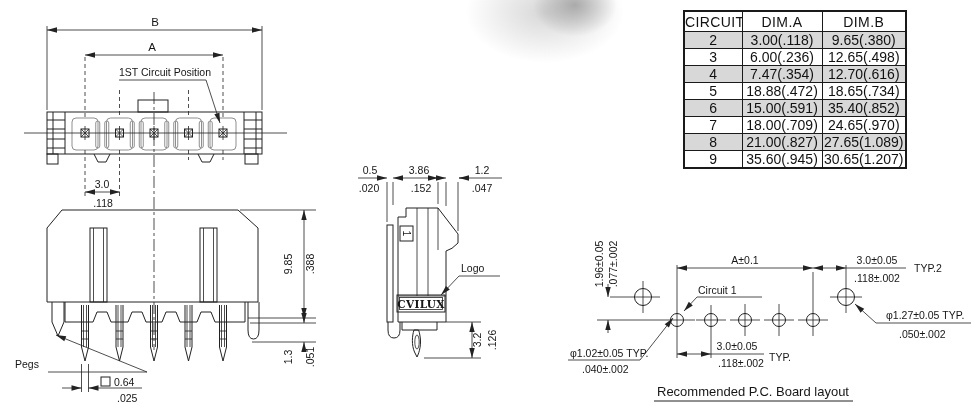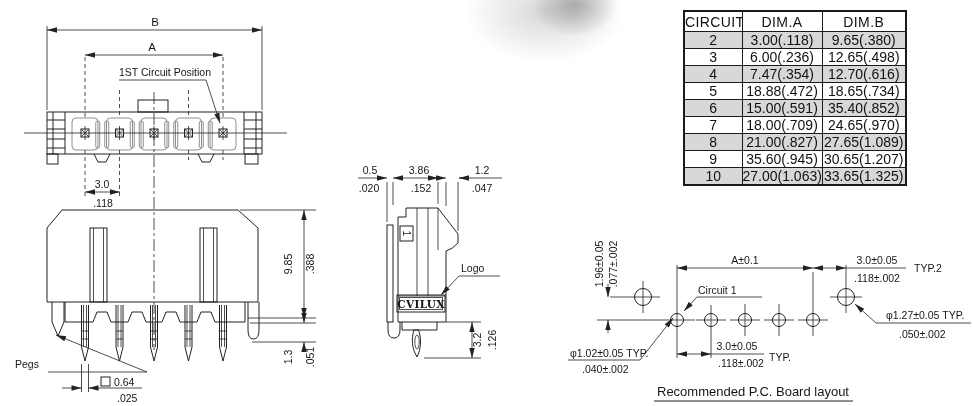--- a/index.html
+++ b/index.html
@@ -351,21 +351,16 @@
           <tr class="shade">
             <td>8</td>
             <td>21.00(.827)</td>
             <td>27.65(1.089)</td>
           </tr>
           <tr>
             <td>9</td>
             <td>35.60(.945)</td>
             <td>30.65(1.207)</td>
           </tr>
-          <tr class="shade">
-            <td>10</td>
-            <td>27.00(1.063)</td>
-            <td>33.65(1.325)</td>
-          </tr>
         </tbody>
     </table>
   </div>
 </div>
 
 </body></html>

